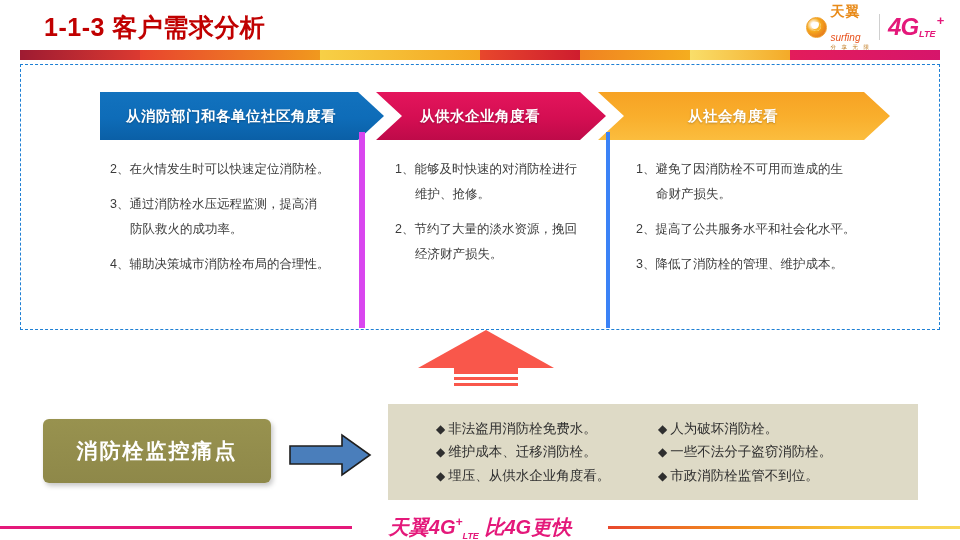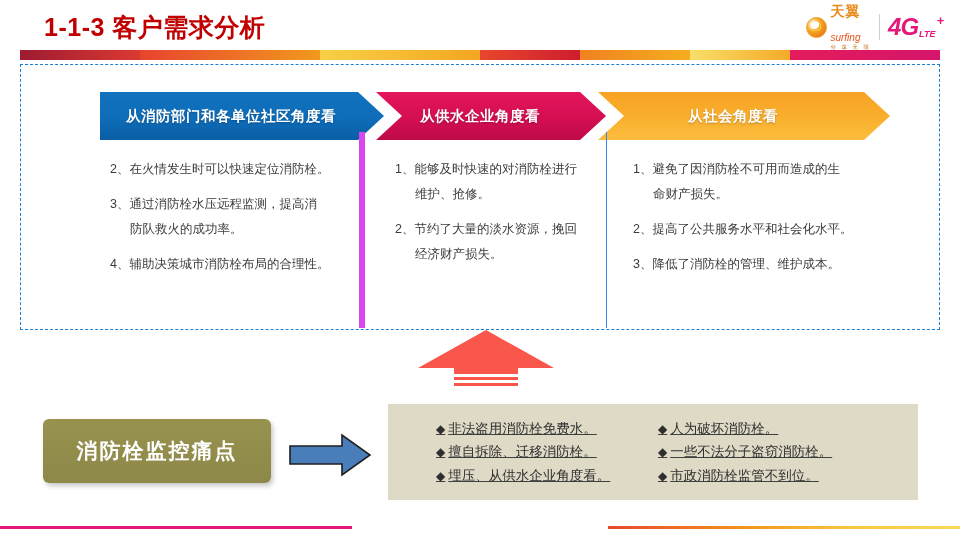--- a/index.html
+++ b/index.html
@@ -156,21 +156,21 @@
     height: 196px;
     display: flex;
   }
   .col {
     box-sizing: border-box;
     padding: 28px 10px 0 10px;
     position: relative;
   }
   .col.col1 { width: 337px; padding-left: 88px; }
   .col.col2 { width: 247px; padding-left: 30px; border-left: 6px solid #d946ef; }
-  .col.col3 { width: 332px; padding-left: 26px; border-left: 1px solid #3b82f6; }
+  .col.col3 { width: 332px; padding-left: 26px; border-left: 4px solid #3b82f6; }
   .col p {
     margin: 0 0 17px 0;
     font-size: 12.5px;
     line-height: 1.45;
     color: #3B3B3B;
     white-space: pre-line;
     text-indent: 0;
   }
 
   
@@ -243,21 +243,20 @@
     display: flex;
     align-items: center;
     box-sizing: border-box;
     padding-left: 48px;
   }
   .pain-grid {
     display: grid;
     grid-template-columns: 218px auto;
     row-gap: 6px;
     column-gap: 4px;
-    text-decoration: underline;
   }
   .pain-item {
     font-size: 13.5px;
     color: #2F2F2F;
     white-space: nowrap;
     line-height: 1.3;
   }
   .pain-item .dia { margin-right: 3px; font-size: 12px; }
 
   
@@ -369,23 +368,26 @@
 <div class="right-arrow">
   <svg width="84" height="44" viewBox="0 0 84 44">
     <polygon points="2,13 54,13 54,2 82,22 54,42 54,31 2,31" fill="#4A7EBB" stroke="#1F1F1F" stroke-width="1.6"></polygon>
   </svg>
 </div>
 
 <div class="pain-box">
   <div class="pain-grid">
     <div class="pain-item"><span class="dia">◆</span><span>非法盗用消防栓免费水。</span></div>
     <div class="pain-item"><span class="dia">◆</span><span>人为破坏消防栓。</span></div>
-    <div class="pain-item"><span class="dia">◆</span><span>擅自拆除、迁移消防栓。</span></div>
+    <div class="pain-item"><span class="dia">◆</span><span>维护成本、迁移消防栓。</span></div>
     <div class="pain-item"><span class="dia">◆</span><span>一些不法分子盗窃消防栓。</span></div>
     <div class="pain-item"><span class="dia">◆</span><span>埋压、从供水企业角度看。</span></div>
     <div class="pain-item"><span class="dia">◆</span><span>市政消防栓监管不到位。</span></div>
   </div>
 </div>
 
 <div class="footer">
   <div class="line-l"></div>
   <div class="line-r"></div>
+  <div class="slogan">
+    <span class="tiy">天翼</span><span>4G</span><span class="plus">+</span><span class="lte">LTE</span>&nbsp;<span>比4G更快</span>
+  </div>
 </div>
 
 </body></html>

